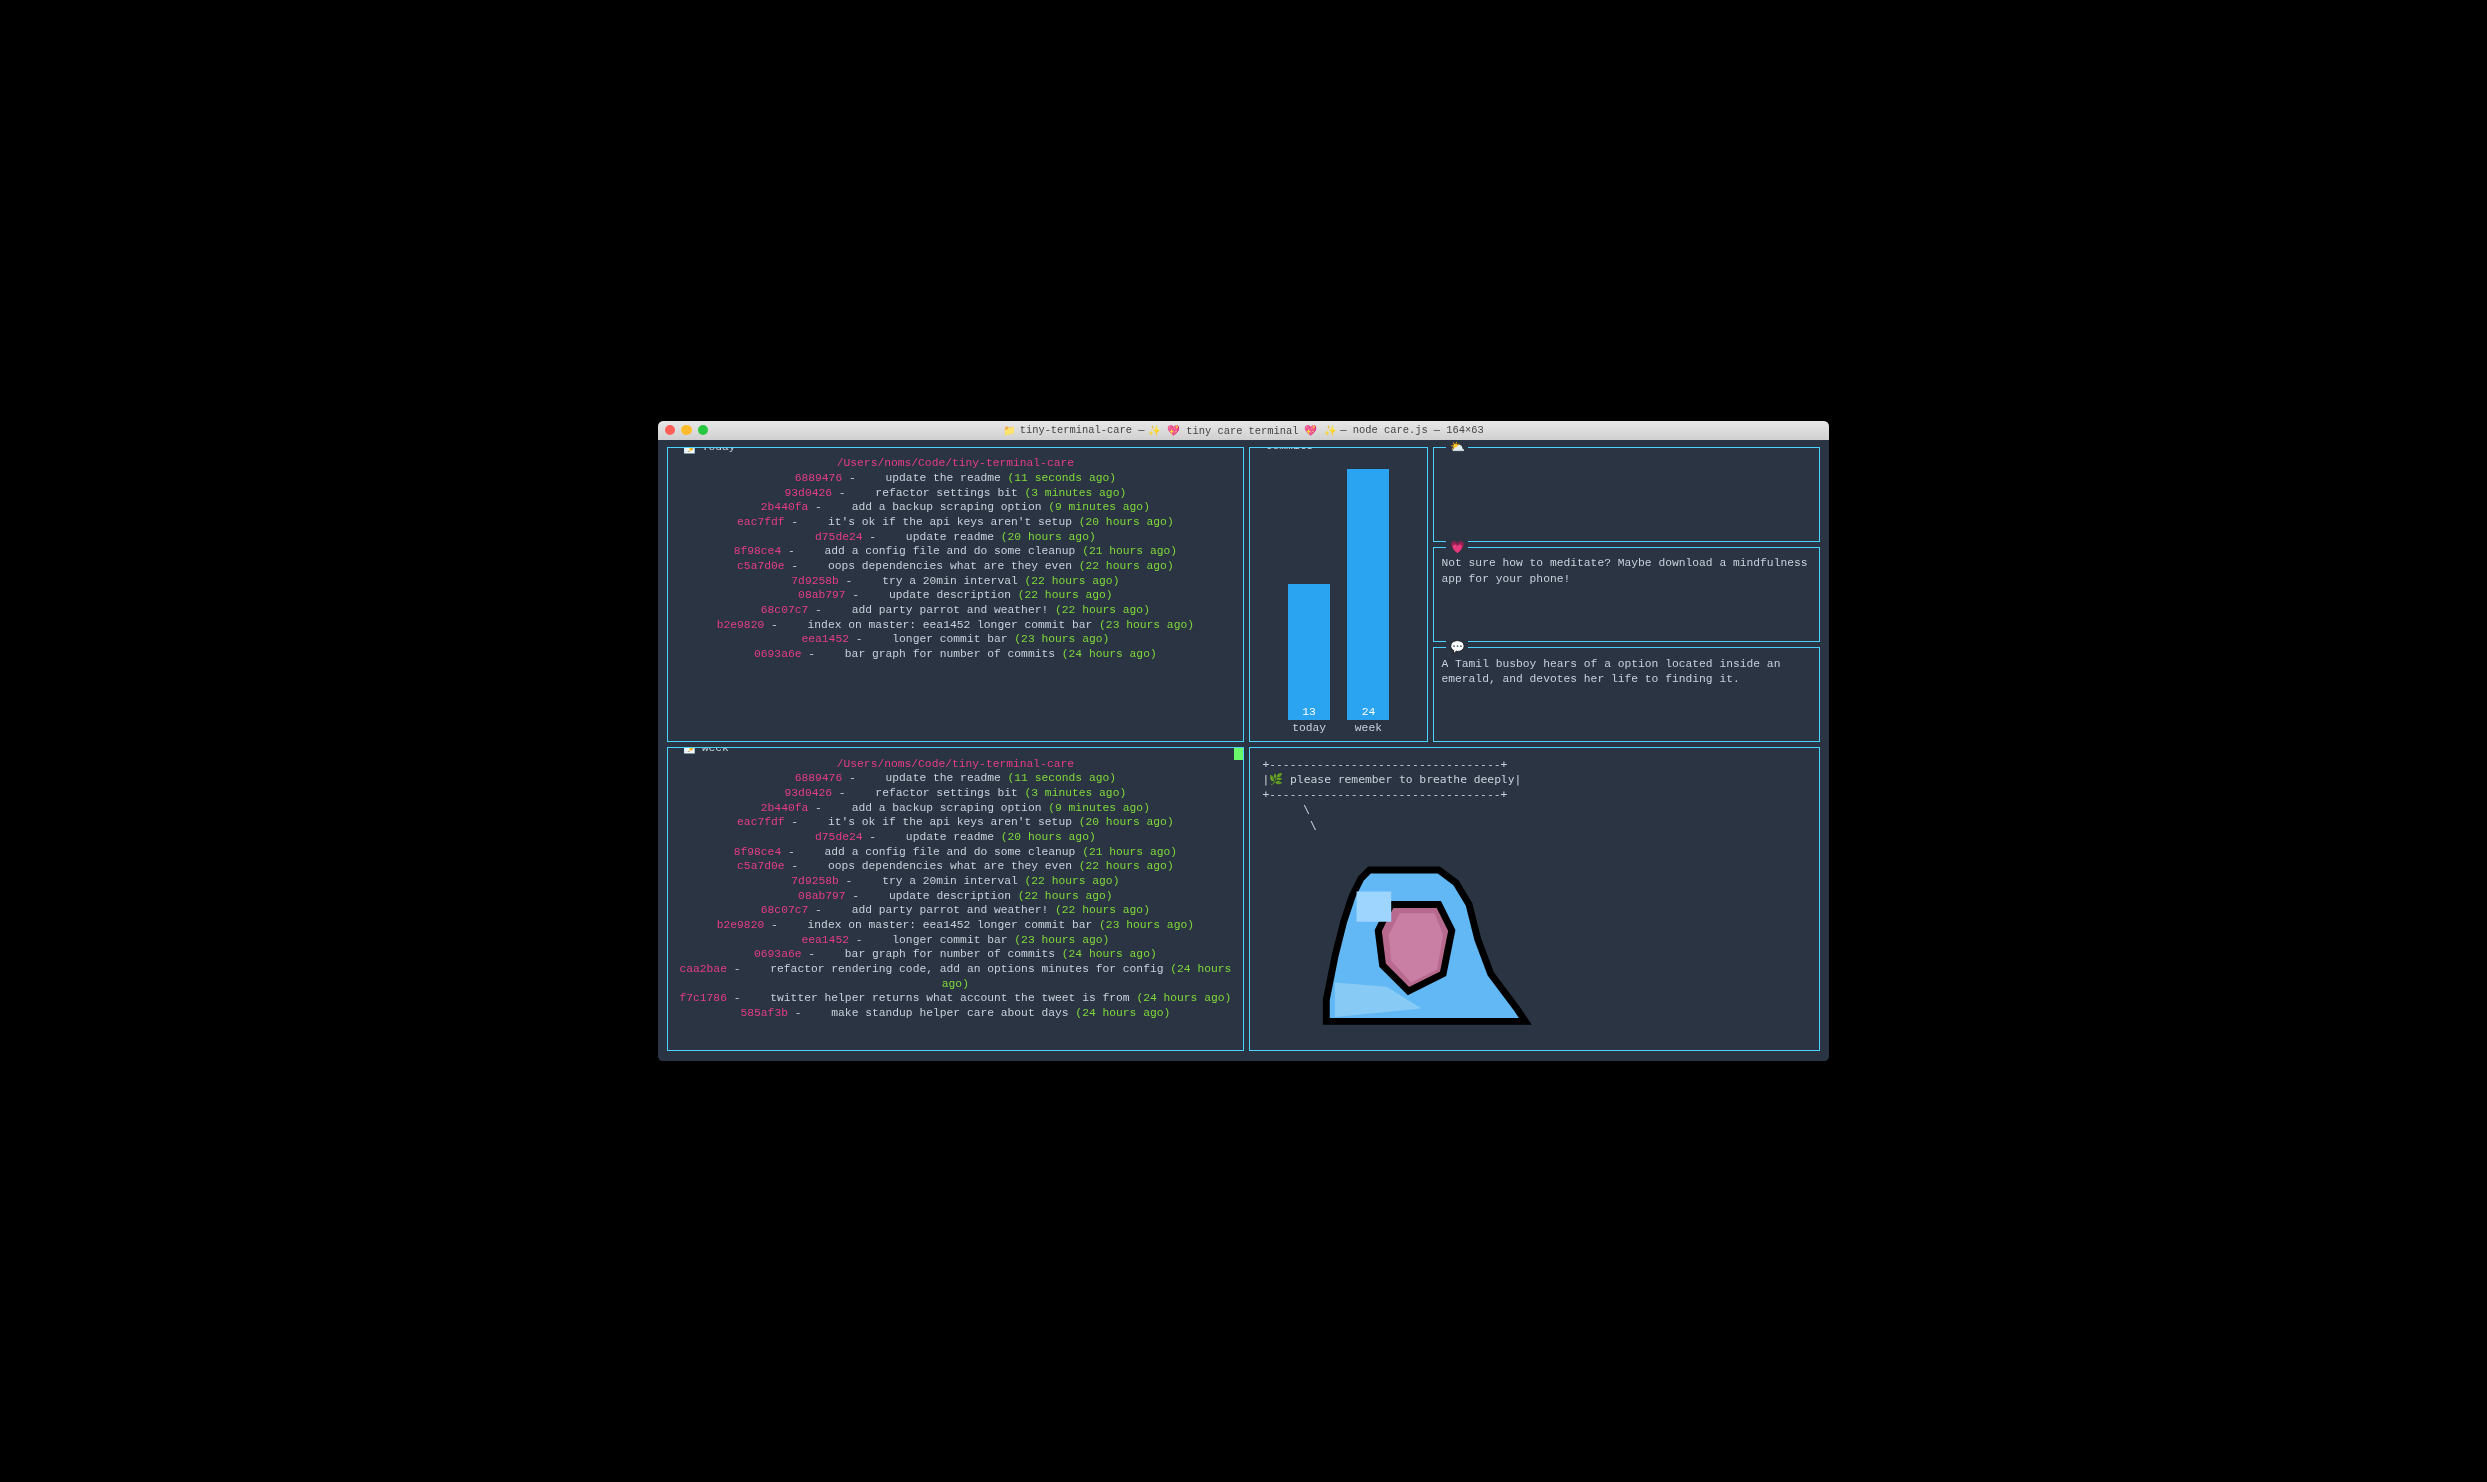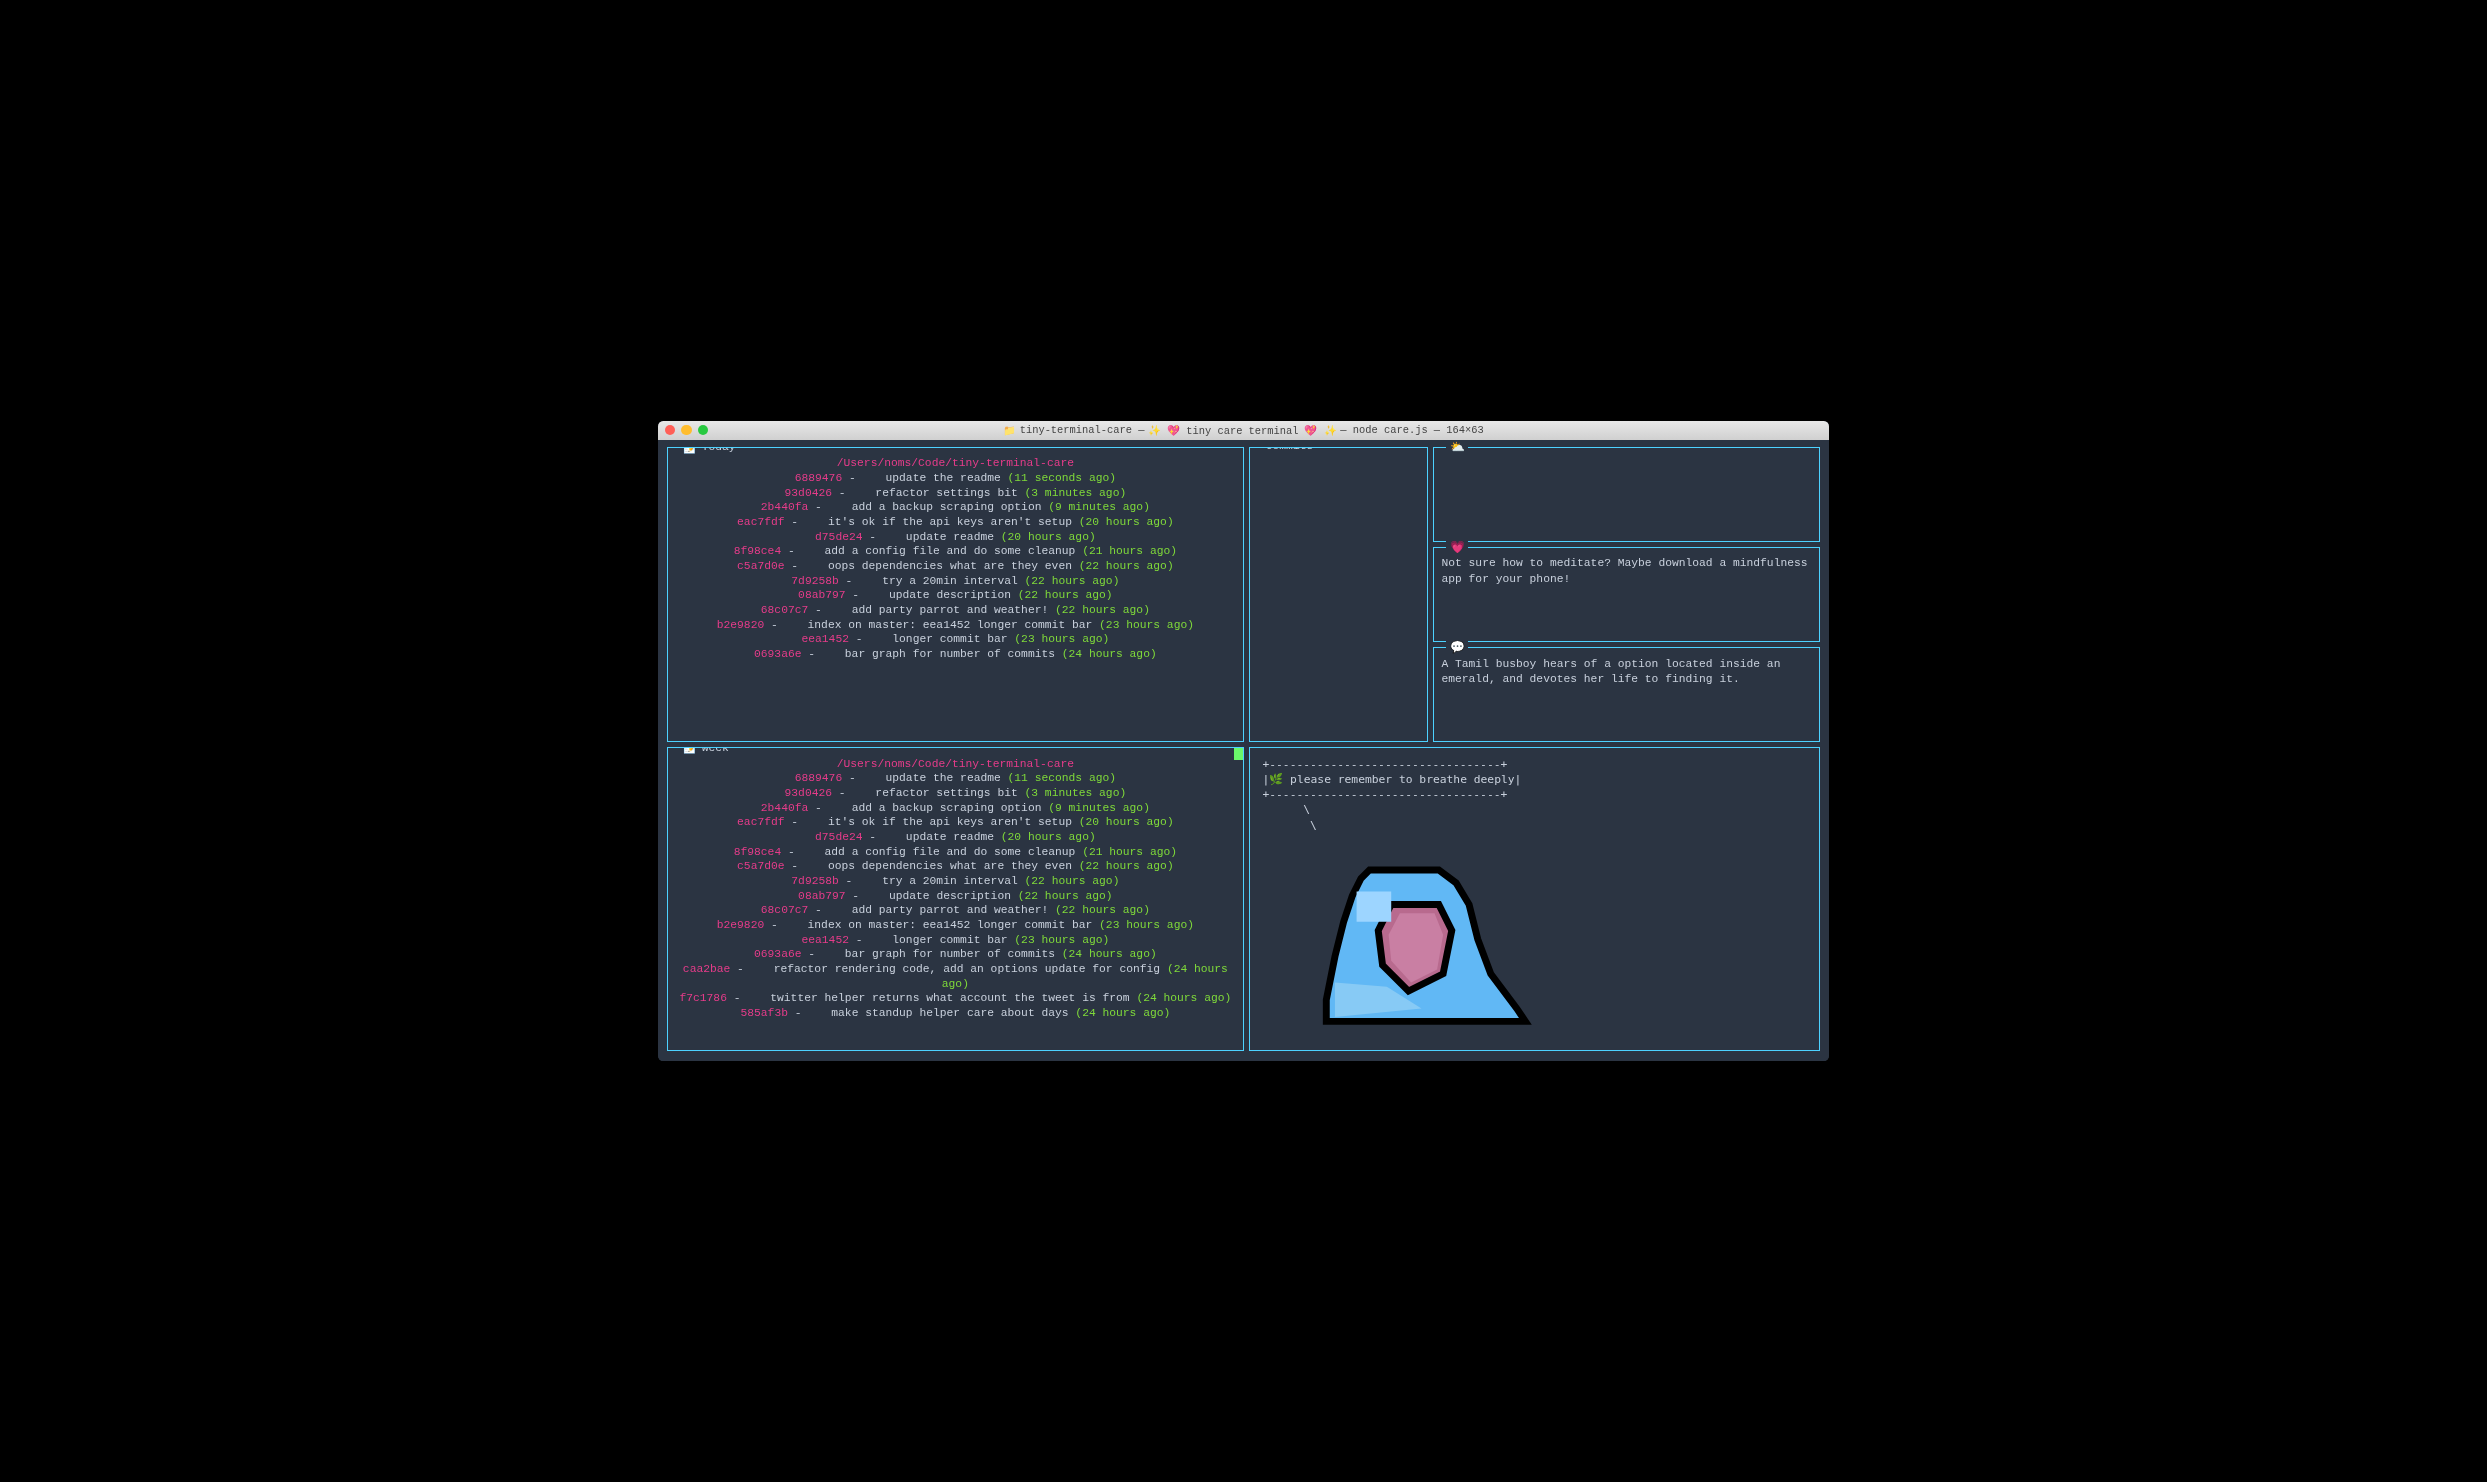--- a/index.html
+++ b/index.html
@@ -168,20 +168,32 @@
             <div><span class="hash">68c07c7</span><span class="dash"> - </span><span class="msg">add party parrot and weather!</span> <span class="age">(22 hours ago)</span></div>
             <div><span class="hash">b2e9820</span><span class="dash"> - </span><span class="msg">index on master: eea1452 longer commit bar</span> <span class="age">(23 hours ago)</span></div>
             <div><span class="hash">eea1452</span><span class="dash"> - </span><span class="msg">longer commit bar</span> <span class="age">(23 hours ago)</span></div>
             <div><span class="hash">0693a6e</span><span class="dash"> - </span><span class="msg">bar graph for number of commits</span> <span class="age">(24 hours ago)</span></div>
           </div>
       </div>
 
       <div class="panel commits-panel">
         <div class="panel-label">
           <span>Commits</span>
+        </div>
+        <div class="chart-area">
+          <div class="bars" id="bars">
+              <div class="bar-wrap">
+                <div class="bar" style="height:136px">13</div>
+                <div class="bar-label">today</div>
+              </div>
+              <div class="bar-wrap">
+                <div class="bar" style="height:251px">24</div>
+                <div class="bar-label">week</div>
+              </div>
+            </div>
         </div>
       </div>
 
       <div class="right-col">
         <div class="mini-panel">
           <div class="panel-label">
             <span class="emoji">⛅</span>
           </div>
         </div>
         <div class="mini-panel">
@@ -213,21 +225,21 @@
               <div><span class="hash">eac7fdf</span><span class="dash"> - </span><span class="msg">it's ok if the api keys aren't setup</span> <span class="age">(20 hours ago)</span></div>
               <div><span class="hash">d75de24</span><span class="dash"> - </span><span class="msg">update readme</span> <span class="age">(20 hours ago)</span></div>
               <div><span class="hash">8f98ce4</span><span class="dash"> - </span><span class="msg">add a config file and do some cleanup</span> <span class="age">(21 hours ago)</span></div>
               <div><span class="hash">c5a7d0e</span><span class="dash"> - </span><span class="msg">oops dependencies what are they even</span> <span class="age">(22 hours ago)</span></div>
               <div><span class="hash">7d9258b</span><span class="dash"> - </span><span class="msg">try a 20min interval</span> <span class="age">(22 hours ago)</span></div>
               <div><span class="hash">08ab797</span><span class="dash"> - </span><span class="msg">update description</span> <span class="age">(22 hours ago)</span></div>
               <div><span class="hash">68c07c7</span><span class="dash"> - </span><span class="msg">add party parrot and weather!</span> <span class="age">(22 hours ago)</span></div>
               <div><span class="hash">b2e9820</span><span class="dash"> - </span><span class="msg">index on master: eea1452 longer commit bar</span> <span class="age">(23 hours ago)</span></div>
               <div><span class="hash">eea1452</span><span class="dash"> - </span><span class="msg">longer commit bar</span> <span class="age">(23 hours ago)</span></div>
               <div><span class="hash">0693a6e</span><span class="dash"> - </span><span class="msg">bar graph for number of commits</span> <span class="age">(24 hours ago)</span></div>
-              <div><span class="hash">caa2bae</span><span class="dash"> - </span><span class="msg">refactor rendering code, add an options update for config</span> <span class="age">(24 hours ago)</span></div>
+              <div><span class="hash">caa2bae</span><span class="dash"> - </span><span class="msg">refactor rendering code, add an options minutes for config</span> <span class="age">(24 hours ago)</span></div>
               <div><span class="hash">f7c1786</span><span class="dash"> - </span><span class="msg">twitter helper returns what account the tweet is from</span> <span class="age">(24 hours ago)</span></div>
               <div><span class="hash">585af3b</span><span class="dash"> - </span><span class="msg">make standup helper care about days</span> <span class="age">(24 hours ago)</span></div>
             </div>
         </div>
       </div>
 
       <div class="panel parrot-panel">
         <div class="speech-box" id="speech-box">+----------------------------------+
 |🌿 please remember to breathe deeply|
 +----------------------------------+

